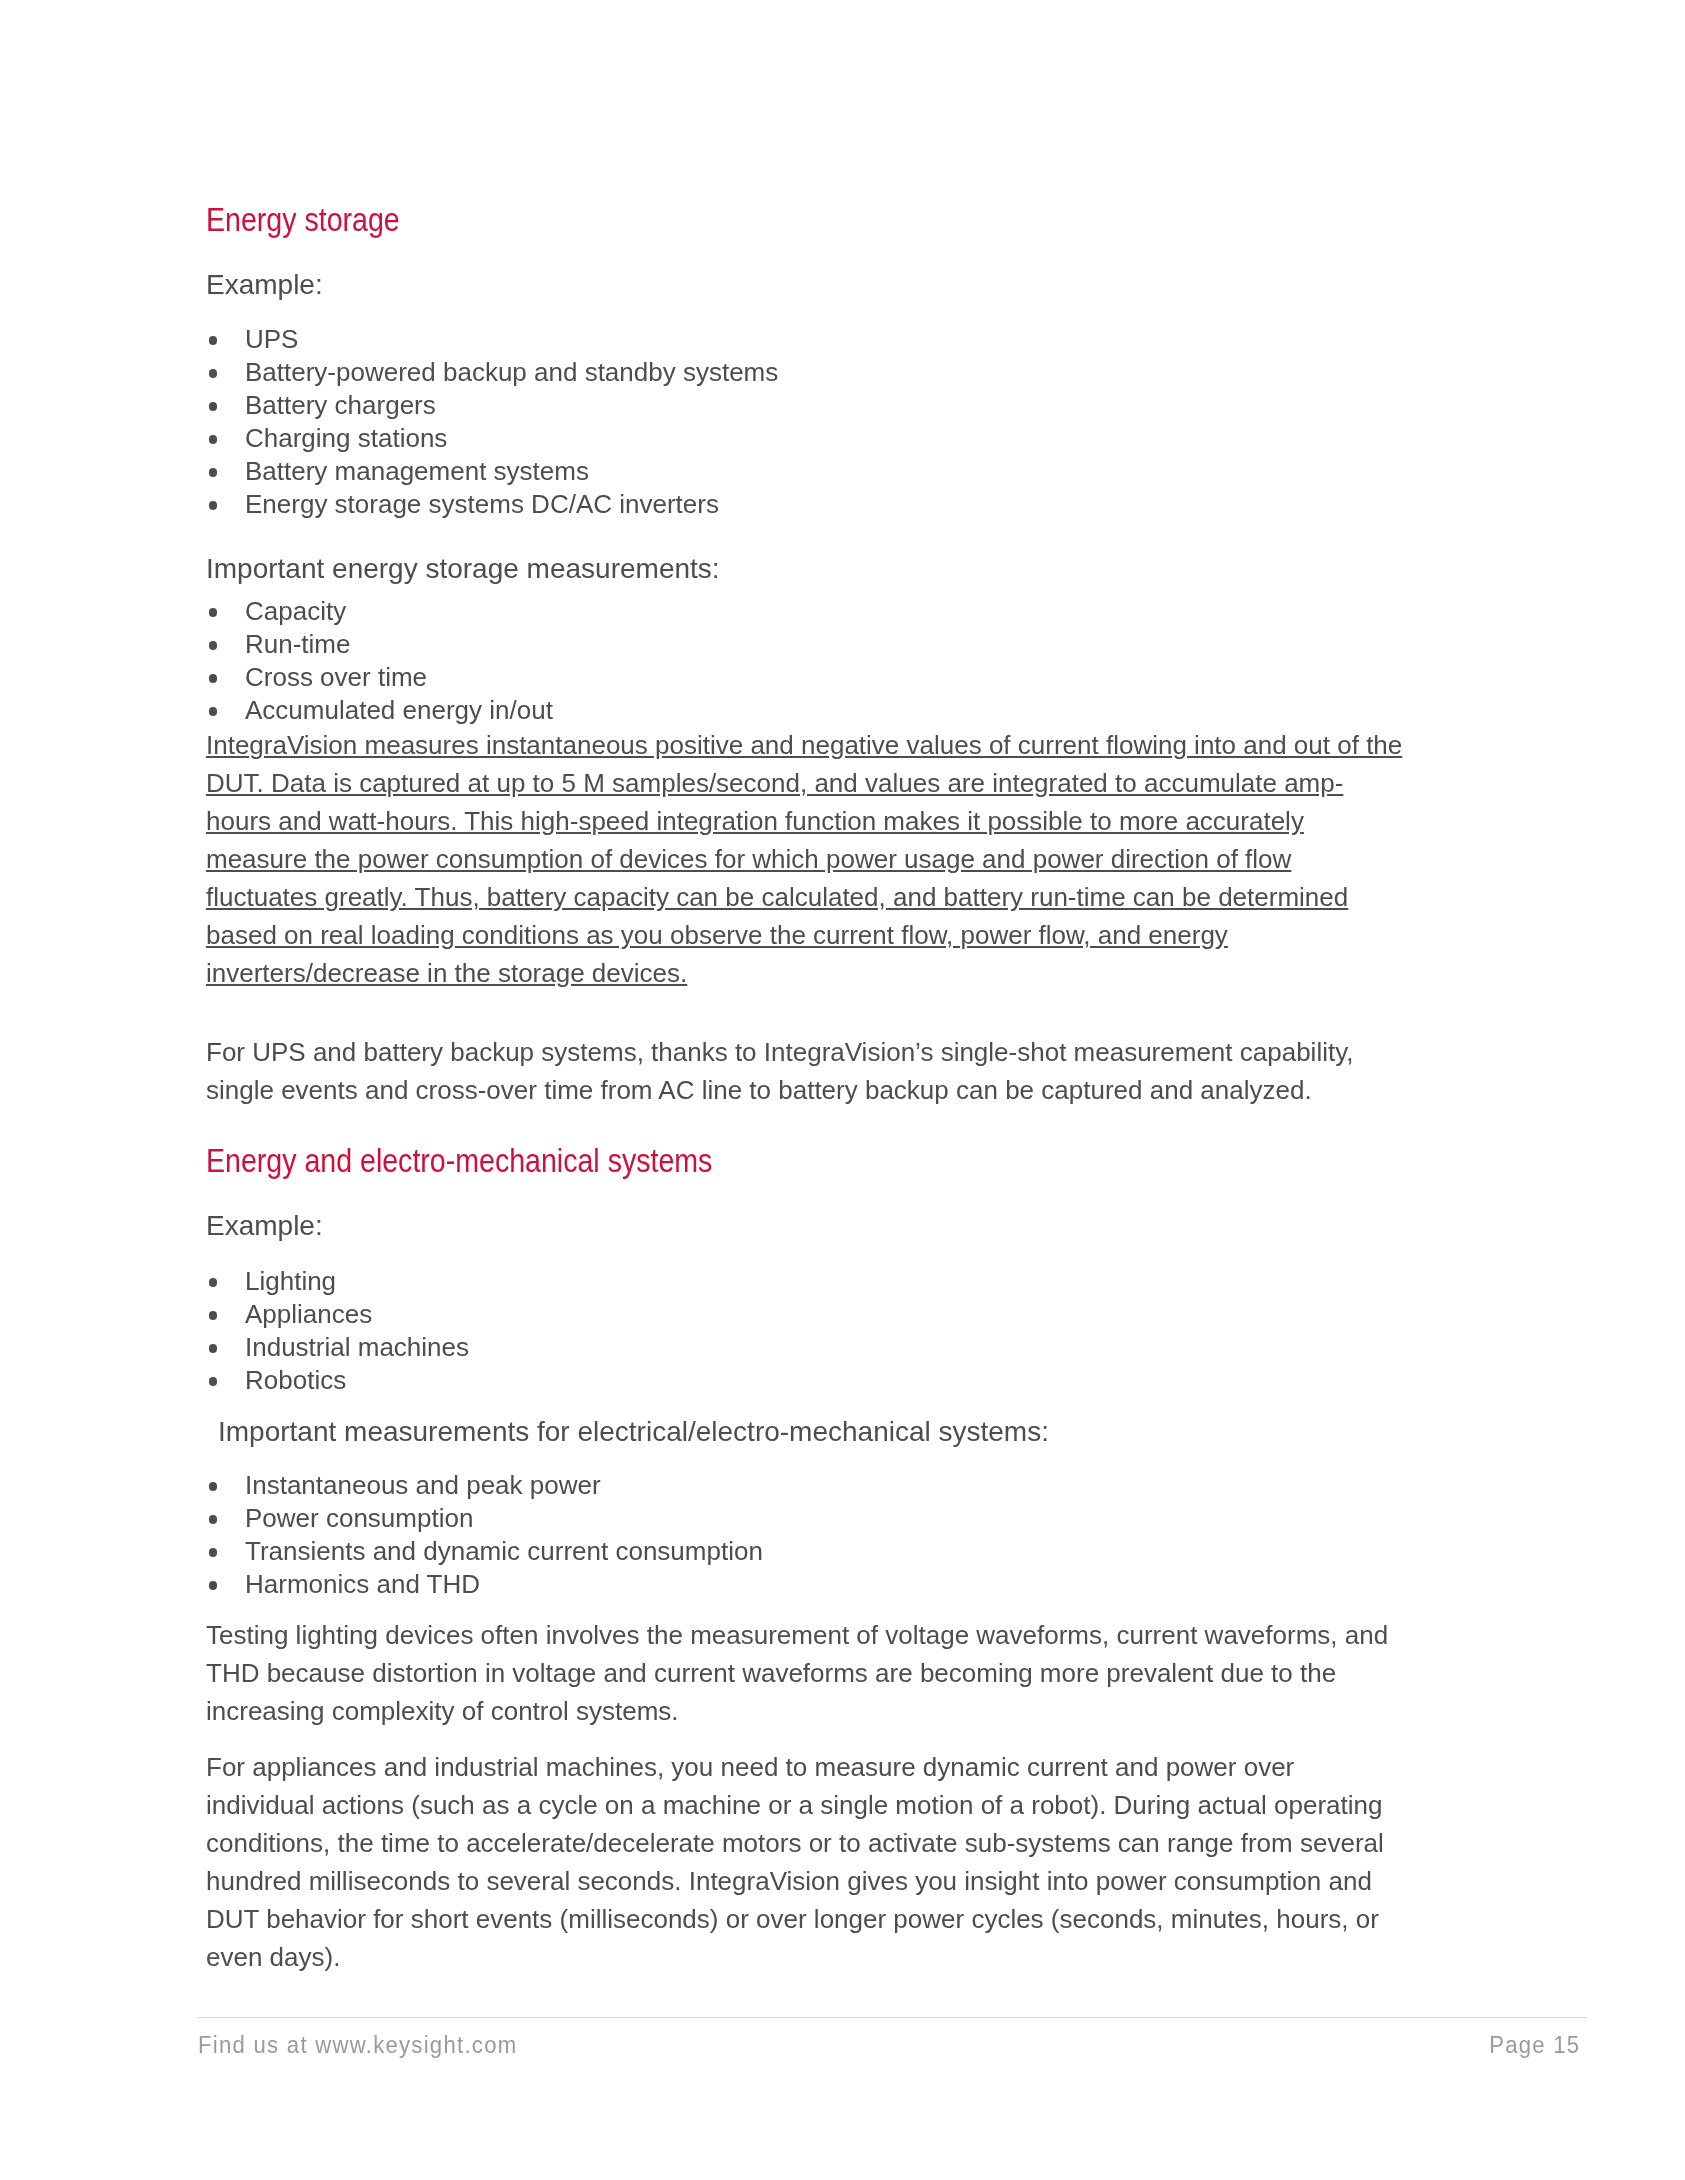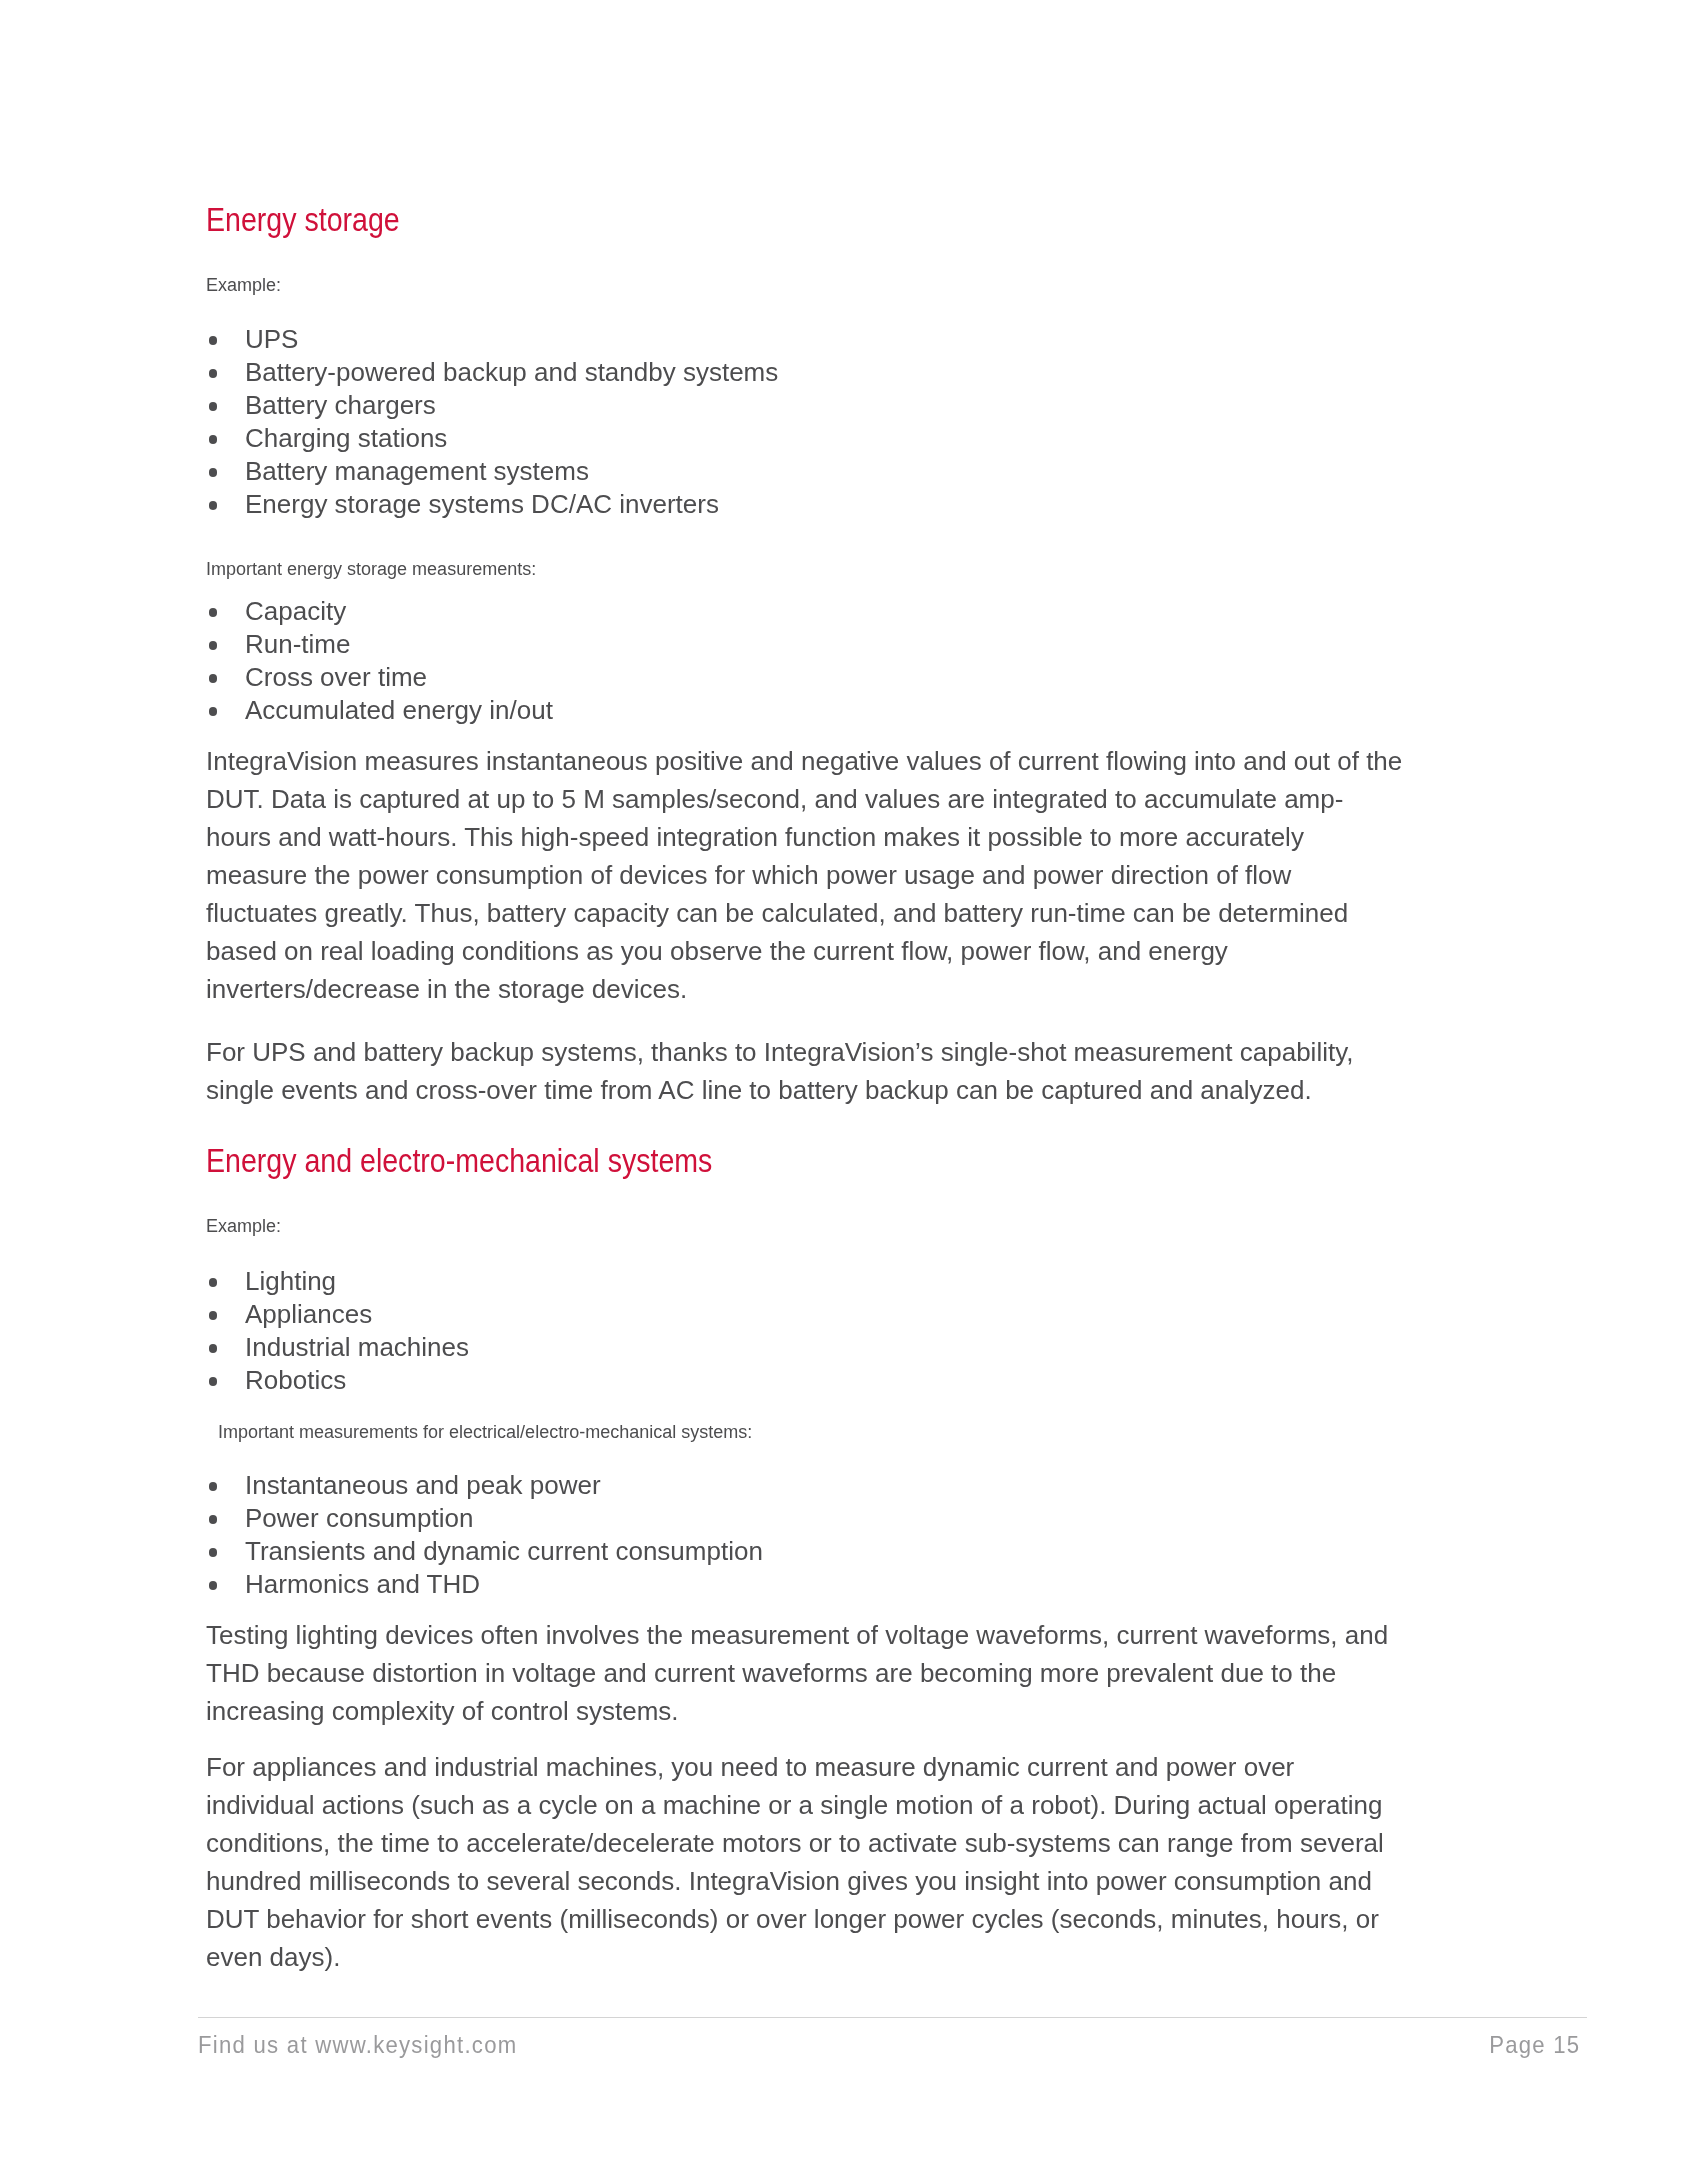--- a/index.html
+++ b/index.html
@@ -24,21 +24,21 @@
     .heading {
       font-size: 34px;
       line-height: 42px;
       color: #d0103a;
       font-weight: normal;
       white-space: nowrap;
       transform: scaleX(0.84);
       transform-origin: left top;
     }
     .text {
-      font-size: 18px;
+      font-size: 28px;
       line-height: 38px;
       white-space: nowrap;
     }
     .para .line {
       display: block;
       font-size: 26px;
       line-height: 38px;
       white-space: nowrap;
     }
     ul.bullets {
@@ -107,21 +107,21 @@
 
 <p class="block text" style="top:550px;">Important energy storage measurements:</p>
 
 <ul class="block bullets" style="top:595px;">
   <li><span class="bullet"></span><span>Capacity</span></li>
   <li><span class="bullet"></span><span>Run-time</span></li>
   <li><span class="bullet"></span><span>Cross over time</span></li>
   <li><span class="bullet"></span><span>Accumulated energy in/out</span></li>
 </ul>
 
-<div class="block para" style="top:742px;">
+<div class="block para" style="top:726px;text-decoration:underline;">
   <span class="line">IntegraVision measures instantaneous positive and negative values of current flowing into and out of the</span>
   <span class="line">DUT. Data is captured at up to 5 M samples/second, and values are integrated to accumulate amp-</span>
   <span class="line">hours and watt-hours. This high-speed integration function makes it possible to more accurately</span>
   <span class="line">measure the power consumption of devices for which power usage and power direction of flow</span>
   <span class="line">fluctuates greatly. Thus, battery capacity can be calculated, and battery run-time can be determined</span>
   <span class="line">based on real loading conditions as you observe the current flow, power flow, and energy</span>
   <span class="line">inverters/decrease in the storage devices.</span>
 </div>
 
 <div class="block para" style="top:1033px;">

